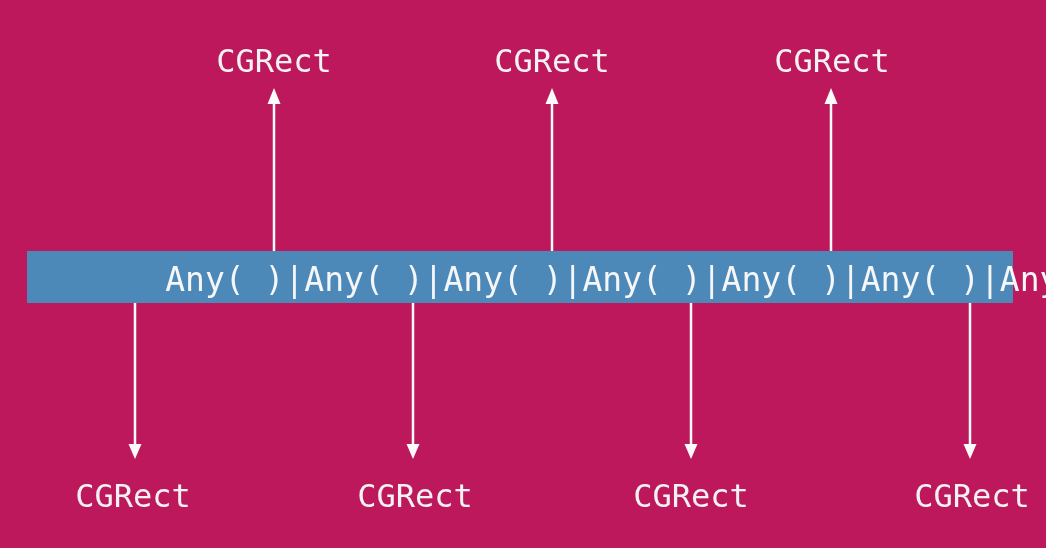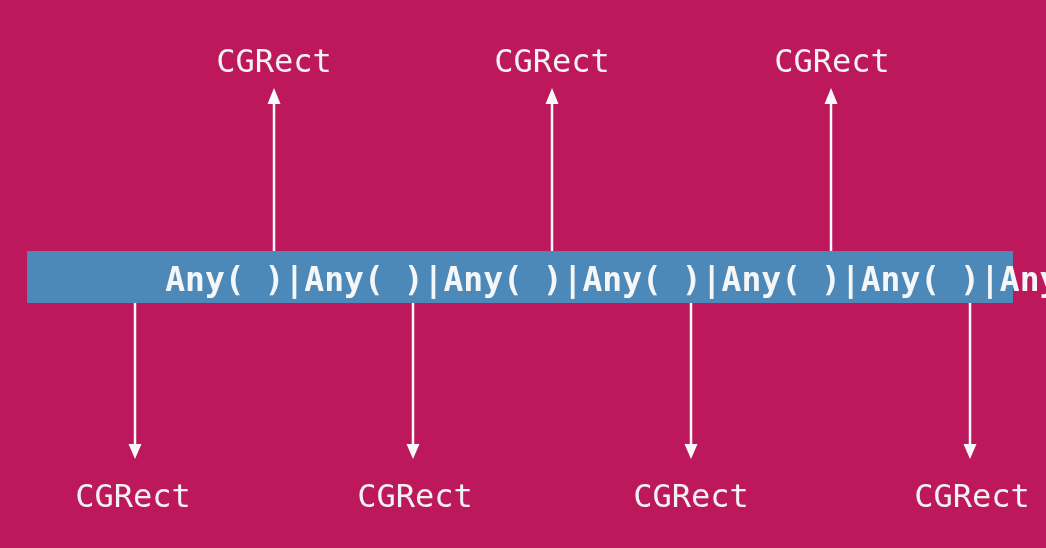--- a/index.html
+++ b/index.html
@@ -35,21 +35,21 @@
     align-items: center;
     padding-left: 19px;
     padding-top: 5px;
   }
   .bar-text {
     font-size: 33px;
     line-height: 1;
     color: #f4f6f8;
     white-space: pre;
   }
-  .bar-text span { white-space: pre; font-weight: bold; }
+  .bar-text span { white-space: pre; }
   .cg-label {
     position: absolute;
     transform: translateX(-50%);
     font-size: 32px;
     line-height: 36px;
     color: #f2f2f2;
     white-space: nowrap;
   }
   .cg-top    { top: 43px;  }
   .cg-bottom { top: 478px; }

